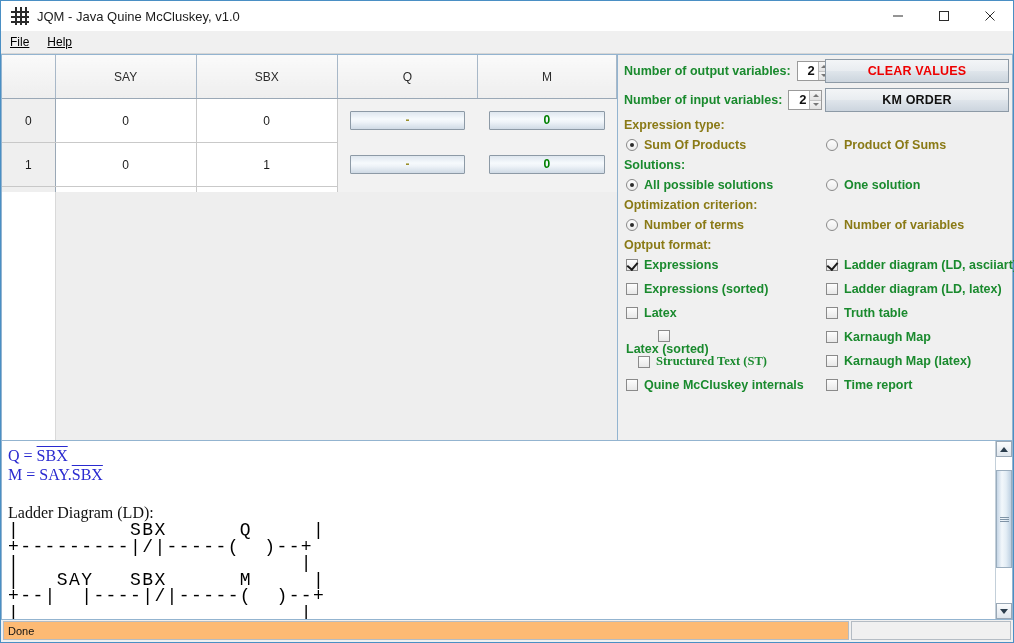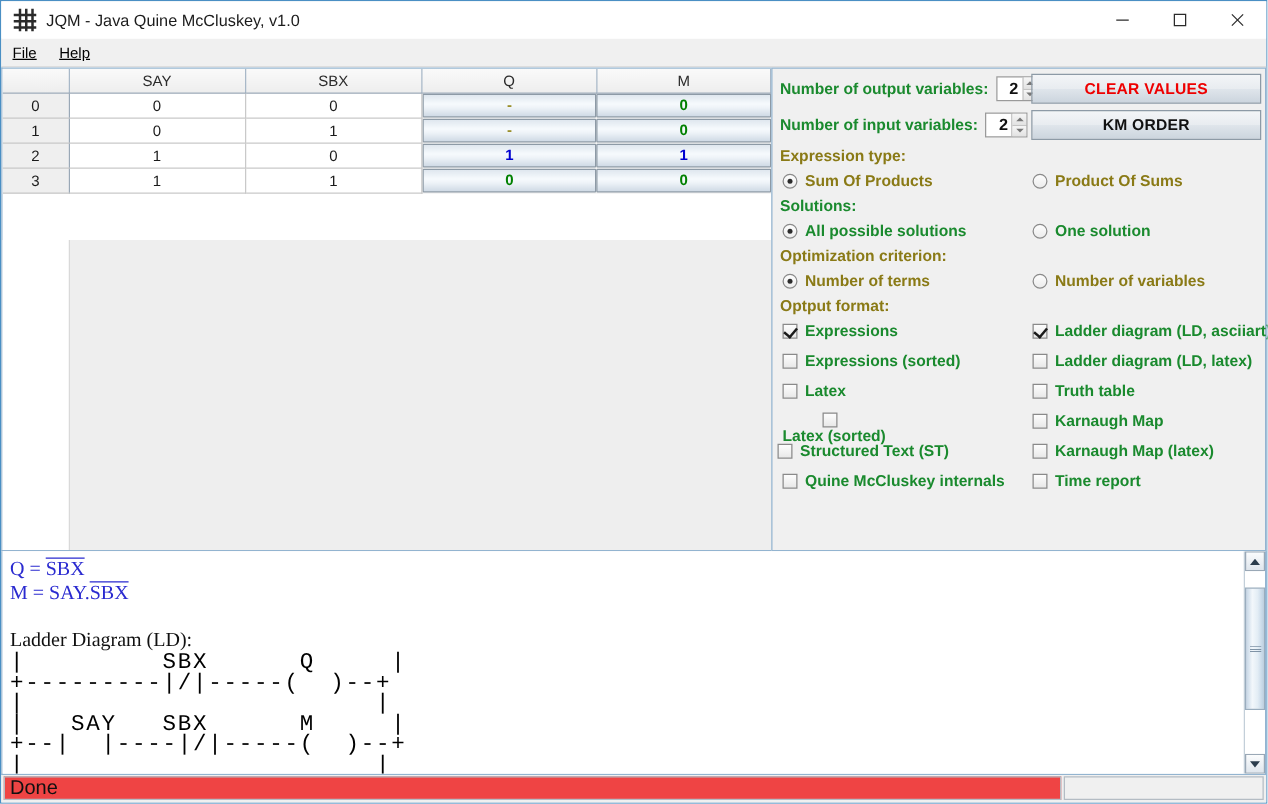--- a/index.html
+++ b/index.html
@@ -63,21 +63,21 @@
   
   .table-pane{
     width:616px;flex:0 0 616px;box-sizing:border-box;
     border:1px solid #93b4d0;border-right:none;
     background:#ffffff;position:relative;overflow:hidden;
   }
   table.truth{
     border-collapse:collapse;width:100%;table-layout:fixed;
   }
   table.truth th,table.truth td{
-    padding:0;margin:0;height:19px;text-align:center;font-weight:normal;
+    padding:12px;margin:0;height:19px;text-align:center;font-weight:normal;
     font-size:12px;font-family:"Liberation Sans",sans-serif;
   }
   .colhead{
     background:linear-gradient(to bottom,#fafafa,#eeeeee);
     border-right:1px solid #a8b8c8;border-bottom:1px solid #9aa8b6;
     color:#2b2b2b;height:21px;
   }
   .colhead.corner{border-left:none;}
   .rowhead{
     width:53px;background:#efefef;border-right:1px solid #9aa8b6;
@@ -218,22 +218,22 @@
   }
   .sb-grip{width:9px;height:5px;
     background:repeating-linear-gradient(to bottom,#7f93a6 0 1px,transparent 1px 2px);}
 
   
   .statusbar{
     height:22px;flex:0 0 22px;display:flex;align-items:stretch;background:#f0f0f0;
     box-sizing:border-box;padding:1px 2px 2px 2px;
   }
   .status-main{
-    flex:1 1 auto;box-sizing:border-box;border:1px solid #b4bcc4;background:#ef4444;
-    display:flex;align-items:center;padding-left:4px;font-size:16px;color:#111;
+    flex:1 1 auto;box-sizing:border-box;border:1px solid #b4bcc4;background:#fdba74;
+    display:flex;align-items:center;padding-left:4px;font-size:11px;color:#111;
   }
   .status-side{
     width:160px;flex:0 0 160px;box-sizing:border-box;margin-left:2px;
     border:1px solid #b4bcc4;background:#f0f0f0;
   }
 </style>
 </head>
 <body>
 
 <div class="window">
@@ -422,21 +422,21 @@
           <span>Expressions (sorted)</span>
         </div>
         <div class="opt opt-green" style="left:8px;top:251px;">
           <span class="cbox"></span>
           <span>Latex</span>
         </div>
         <div class="opt opt-green" style="left:8px;top:275px;flex-direction:column;">
           <span class="cbox"></span>
           <span>Latex (sorted)</span>
         </div>
-        <div class="opt opt-green" style="left:4px;top:299px;">
+        <div class="opt opt-green" style="left:20px;top:299px;font-family:Liberation Serif, serif;">
           <span class="cbox"></span>
           <span>Structured Text (ST)</span>
         </div>
         <div class="opt opt-green" style="left:8px;top:323px;">
           <span class="cbox"></span>
           <span>Quine McCluskey internals</span>
         </div>
 
         <div class="opt opt-green" style="left:208px;top:203px;">
           <span class="cbox on"></span>

